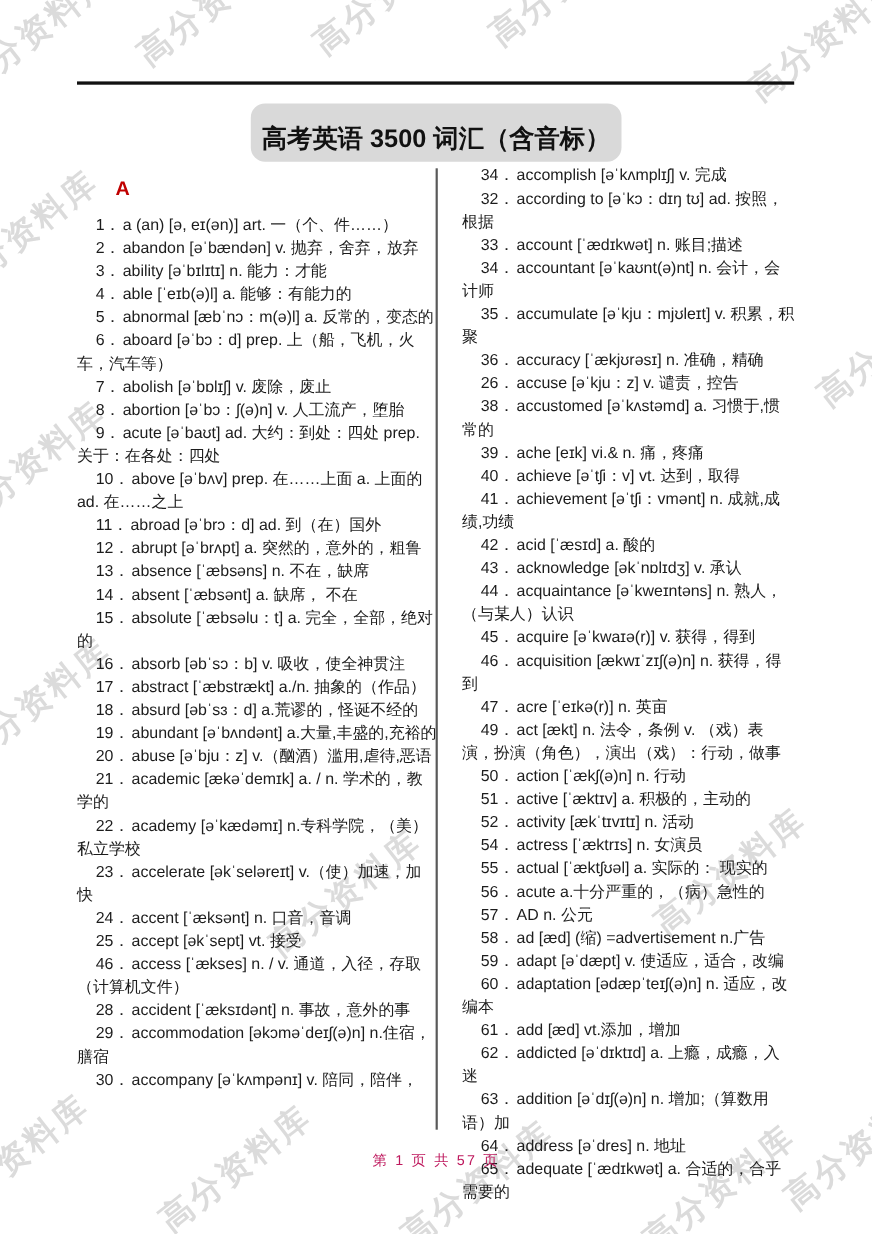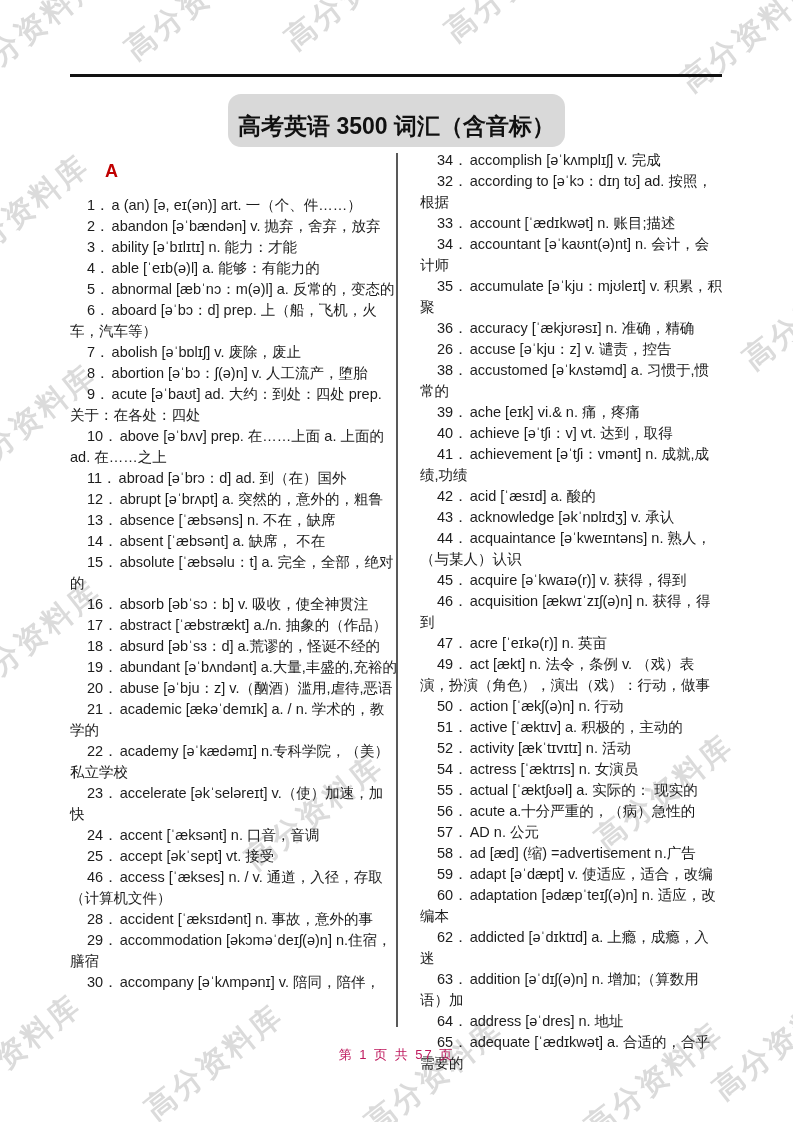--- a/index.html
+++ b/index.html
@@ -155,20 +155,21 @@
       <p class="entry"><span class="num">50．</span><span>action [ˈækʃ(ə)n] n. 行动</span></p>
       <p class="entry"><span class="num">51．</span><span>active [ˈæktɪv] a. 积极的，主动的</span></p>
       <p class="entry"><span class="num">52．</span><span>activity [ækˈtɪvɪtɪ] n. 活动</span></p>
       <p class="entry"><span class="num">54．</span><span>actress [ˈæktrɪs] n. 女演员</span></p>
       <p class="entry"><span class="num">55．</span><span>actual [ˈæktʃʊəl] a. 实际的： 现实的</span></p>
       <p class="entry"><span class="num">56．</span><span>acute a.十分严重的，（病）急性的</span></p>
       <p class="entry"><span class="num">57．</span><span>AD n. 公元</span></p>
       <p class="entry"><span class="num">58．</span><span>ad [æd] (缩) =advertisement n.广告</span></p>
       <p class="entry"><span class="num">59．</span><span>adapt [əˈdæpt] v. 使适应，适合，改编</span></p>
       <p class="entry"><span class="num">60．</span><span>adaptation [ədæpˈteɪʃ(ə)n] n. 适应，改编本</span></p>
+      <p class="entry"><span class="num">61．</span><span>add [æd] vt.添加，增加</span></p>
       <p class="entry"><span class="num">62．</span><span>addicted [əˈdɪktɪd] a. 上瘾，成瘾，入迷</span></p>
       <p class="entry"><span class="num">63．</span><span>addition [əˈdɪʃ(ə)n] n. 增加;（算数用语）加</span></p>
       <p class="entry"><span class="num">64．</span><span>address [əˈdres] n. 地址</span></p>
       <p class="entry"><span class="num">65．</span><span>adequate [ˈædɪkwət] a. 合适的，合乎需要的</span></p>
     </div>
 
   <div class="footer">第 1 页 共 57 页</div>
 
 </div>
 

